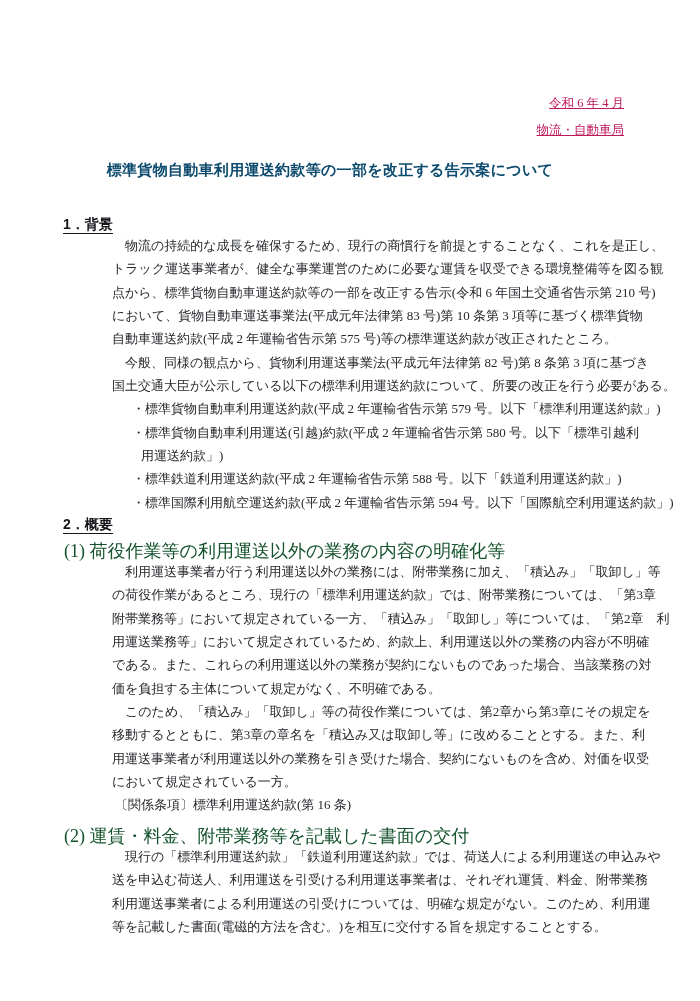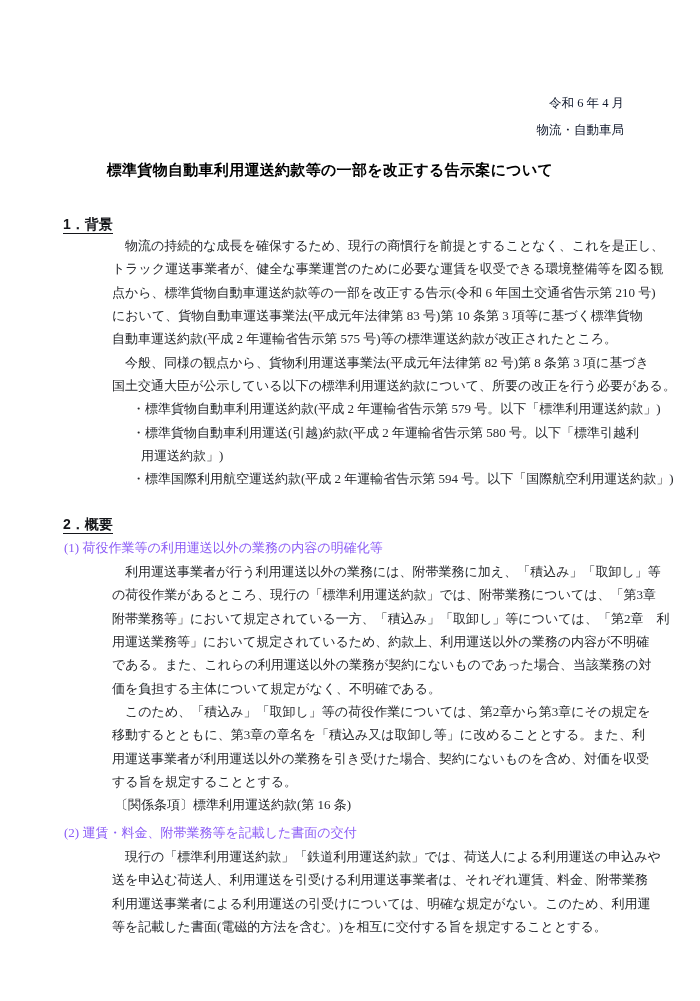--- a/index.html
+++ b/index.html
@@ -10,43 +10,44 @@
     color:#26282c;
     font-family:"Liberation Serif","DejaVu Serif",serif;
     overflow:hidden;
   }
   .abs { position:absolute; }
   .header-block {
     top:90px; right:76px;
     text-align:right;
     font-size:12.5px;
     line-height:27px;
-    color:#0f172a;
+    color:#be185d;
+    text-decoration:underline;
   }
   .doc-title {
     top:161px; left:0; width:660px;
     text-align:center;
     font-family:Liberation Serif, serif;
     font-weight:700;
     font-size:15px;
     letter-spacing:0.3px;
-    color:#000000;
+    color:#0c4a6e;
   }
   .sec-h {
     font-family:"Liberation Sans","DejaVu Sans",sans-serif;
     font-weight:700;
     font-size:14px;
     color:#15161a;
     white-space:nowrap;
   }
   .sec-h .u { border-bottom:1.6px solid #15161a; padding-bottom:1px; }
   .item-h {
-    font-size:13px;
+    font-size:18px;
     white-space:nowrap;
-    color:#8b5cf6;
+    color:#14532d;
   }
   .block { width:560px; }
   .line {
     height:23.33px;
     line-height:23.33px;
     font-size:13px;
     white-space:nowrap;
     margin-left:34px;
   }
   .b  { padding-left:20px; }  
@@ -71,20 +72,21 @@
   <div class="line">　物流の持続的な成長を確保するため、現行の商慣行を前提とすることなく、これを是正し、</div>
   <div class="line">トラック運送事業者が、健全な事業運営のために必要な運賃を収受できる環境整備等を図る観</div>
   <div class="line">点から、標準貨物自動車運送約款等の一部を改正する告示(令和 6 年国土交通省告示第 210 号)</div>
   <div class="line">において、貨物自動車運送事業法(平成元年法律第 83 号)第 10 条第 3 項等に基づく標準貨物</div>
   <div class="line">自動車運送約款(平成 2 年運輸省告示第 575 号)等の標準運送約款が改正されたところ。</div>
   <div class="line">　今般、同様の観点から、貨物利用運送事業法(平成元年法律第 82 号)第 8 条第 3 項に基づき</div>
   <div class="line">国土交通大臣が公示している以下の標準利用運送約款について、所要の改正を行う必要がある。</div>
   <div class="line b">・標準貨物自動車利用運送約款(平成 2 年運輸省告示第 579 号。以下「標準利用運送約款」)</div>
   <div class="line b">・標準貨物自動車利用運送(引越)約款(平成 2 年運輸省告示第 580 号。以下「標準引越利</div>
   <div class="line bc">用運送約款」)</div>
+  <div class="line b">・標準鉄道利用運送約款(平成 2 年運輸省告示第 588 号。以下「鉄道利用運送約款」)</div>
   <div class="line b">・標準国際利用航空運送約款(平成 2 年運輸省告示第 594 号。以下「国際航空利用運送約款」)</div>
 </div>
 
 <div class="abs sec-h" style="top:516px; left:63px;">
   <span class="u">2．概要</span>
 </div>
 
 <div class="abs item-h" style="top:539px; left:64px;">(1) 荷役作業等の利用運送以外の業務の内容の明確化等</div>
 
 <div class="abs block" style="top:560px; left:78px;">
@@ -93,21 +95,21 @@
   <div class="line">附帯業務等」において規定されている一方、「積込み」「取卸し」等については、「第2章　利</div>
   <div class="line">用運送業務等」において規定されているため、約款上、利用運送以外の業務の内容が不明確</div>
   <div class="line">である。また、これらの利用運送以外の業務が契約にないものであった場合、当該業務の対</div>
   <div class="line">価を負担する主体について規定がなく、不明確である。</div>
 </div>
 
 <div class="abs block" style="top:700px; left:78px;">
   <div class="line">　このため、「積込み」「取卸し」等の荷役作業については、第2章から第3章にその規定を</div>
   <div class="line">移動するとともに、第3章の章名を「積込み又は取卸し等」に改めることとする。また、利</div>
   <div class="line">用運送事業者が利用運送以外の業務を引き受けた場合、契約にないものを含め、対価を収受</div>
-  <div class="line">する旨を規定することとする。</div>
+  <div class="line">において規定されている一方。</div>
   <div class="line rel">〔関係条項〕標準利用運送約款(第 16 条)</div>
 </div>
 
 <div class="abs item-h" style="top:824px; left:64px;">(2) 運賃・料金、附帯業務等を記載した書面の交付</div>
 
 <div class="abs block" style="top:845px; left:78px;">
   <div class="line">　現行の「標準利用運送約款」「鉄道利用運送約款」では、荷送人による利用運送の申込みや</div>
   <div class="line">送を申込む荷送人、利用運送を引受ける利用運送事業者は、それぞれ運賃、料金、附帯業務</div>
   <div class="line">利用運送事業者による利用運送の引受けについては、明確な規定がない。このため、利用運</div>
   <div class="line">等を記載した書面(電磁的方法を含む。)を相互に交付する旨を規定することとする。</div>

